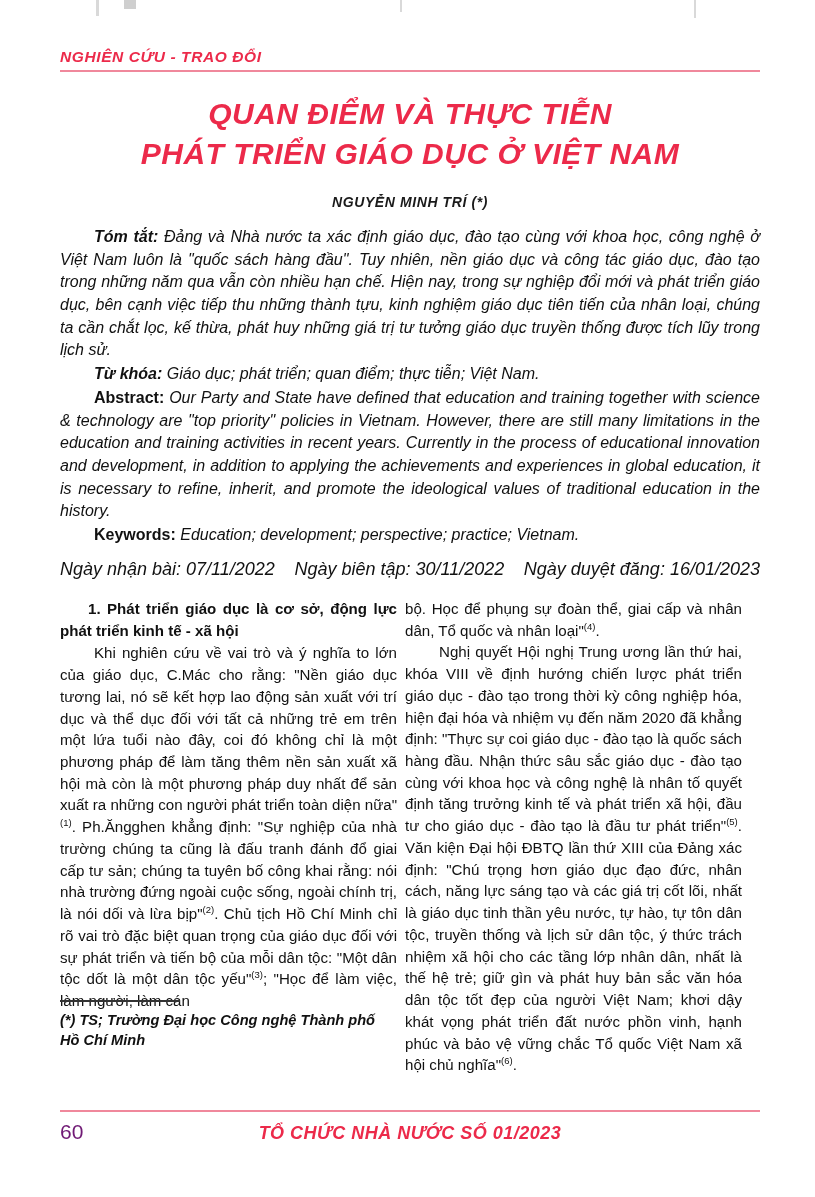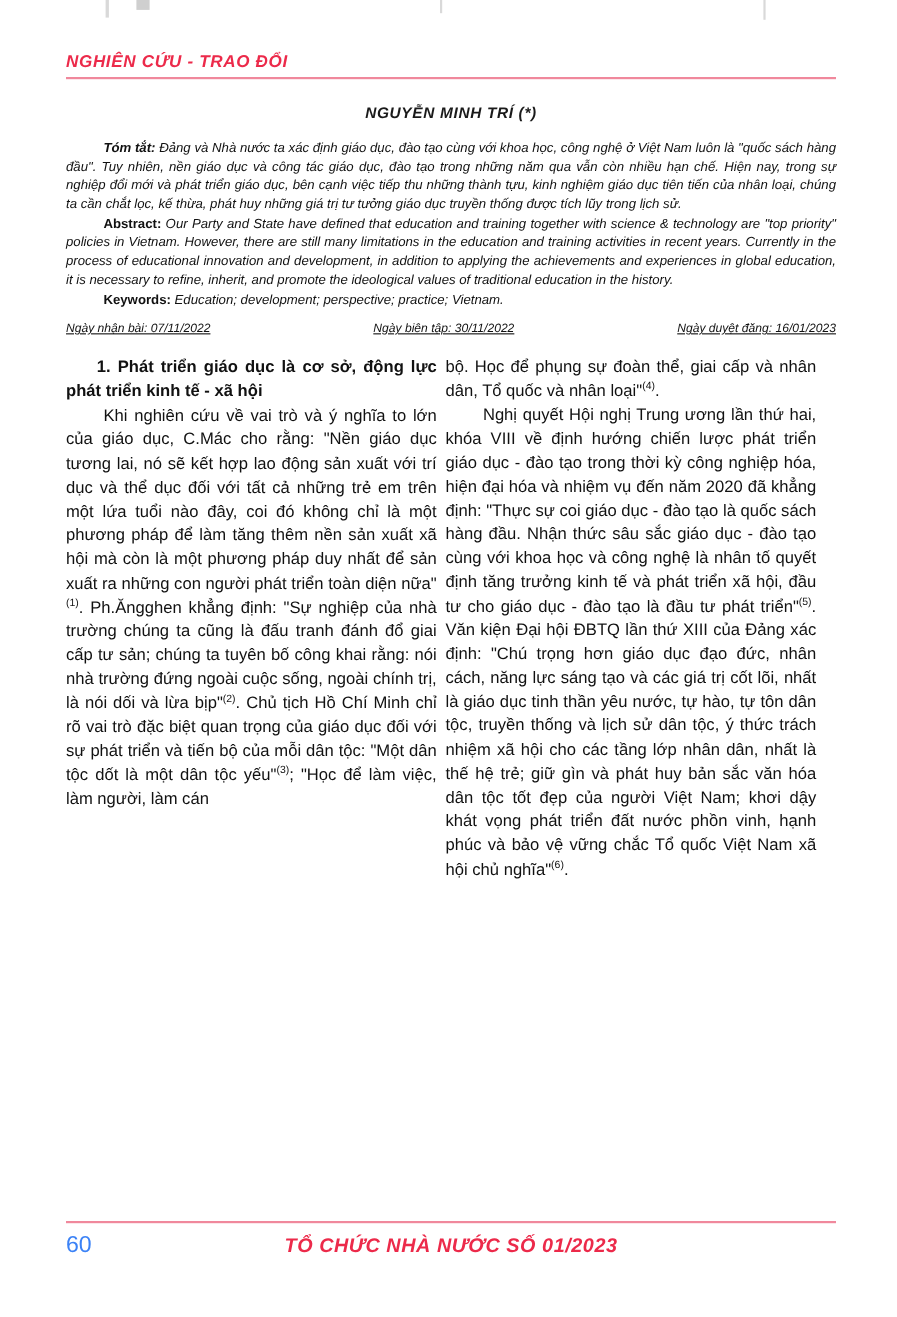--- a/index.html
+++ b/index.html
@@ -65,21 +65,21 @@
     text-align: center;
     font-weight: bold;
     font-style: italic;
     font-size: 14px;
     letter-spacing: 0.6px;
     color: #1a1a1a;
   }
 
   .abstract-block {
     margin-top: 16px;
-    font-size: 12px;
+    font-size: 16px;
     line-height: 1.42;
     text-align: justify;
     font-style: italic;
   }
   .abstract-block p {
     margin: 0 0 1px 0;
   }
   .indent {
     text-indent: 34px;
   }
@@ -87,25 +87,24 @@
     font-weight: bold;
     font-style: italic;
   }
   .lbl-up {
     font-weight: bold;
     font-style: normal;
   }
 
   .dates {
     margin-top: 12px;
-    font-size: 11px;
+    font-size: 18px;
     font-style: italic;
     display: flex;
     justify-content: space-between;
-    text-decoration: underline;
   }
 
   .columns {
     margin-top: 18px;
     display: flex;
     gap: 8px;
     width: 700px;
   }
   .col {
     width: 337px;
@@ -158,21 +157,21 @@
     background: #f0889c;
   }
   .footer-row {
     margin-top: 8px;
     display: flex;
     align-items: baseline;
   }
   .page-num {
     width: 90px;
     font-size: 21px;
-    color: #3b82f6;
+    color: #701a75;
     font-weight: normal;
   }
   .footer-title {
     flex: 1;
     text-align: center;
     color: #ec2a4a;
     font-weight: bold;
     font-style: italic;
     font-size: 18px;
     letter-spacing: 0.5px;
@@ -188,26 +187,29 @@
   <div class="scan-mark mark-b"></div>
   <div class="scan-mark mark-c"></div>
   <div class="scan-mark mark-d"></div>
 
   <div class="content">
 
     <div class="kicker">NGHIÊN CỨU - TRAO ĐỔI</div>
     <div class="kicker-rule"></div>
 
     <div class="title">
+      <div>QUAN ĐIỂM VÀ THỰC TIỄN</div>
+      <div>PHÁT TRIỂN GIÁO DỤC Ở VIỆT NAM</div>
     </div>
 
     <div class="author">NGUYỄN MINH TRÍ (*)</div>
 
     <div class="abstract-block">
       <p class="indent"><span class="lbl">Tóm tắt:</span><span> Đảng và Nhà nước ta xác định giáo dục, đào tạo cùng với khoa học, công nghệ ở Việt Nam luôn là "quốc sách hàng đầu". Tuy nhiên, nền giáo dục và công tác giáo dục, đào tạo trong những năm qua vẫn còn nhiều hạn chế. Hiện nay, trong sự nghiệp đổi mới và phát triển giáo dục, bên cạnh việc tiếp thu những thành tựu, kinh nghiệm giáo dục tiên tiến của nhân loại, chúng ta cần chắt lọc, kế thừa, phát huy những giá trị tư tưởng giáo dục truyền thống được tích lũy trong lịch sử.</span></p>
+      <p class="indent"><span class="lbl">Từ khóa:</span><span> Giáo dục; phát triển; quan điểm; thực tiễn; Việt Nam.</span></p>
       <p class="indent"><span class="lbl-up">Abstract:</span><span> Our Party and State have defined that education and training together with science &amp; technology are "top priority" policies in Vietnam. However, there are still many limitations in the education and training activities in recent years. Currently in the process of educational innovation and development, in addition to applying the achievements and experiences in global education, it is necessary to refine, inherit, and promote the ideological values of traditional education in the history.</span></p>
       <p class="indent"><span class="lbl-up">Keywords:</span><span> Education; development; perspective; practice; Vietnam.</span></p>
     </div>
 
     <div class="dates">
       <span>Ngày nhận bài: 07/11/2022</span>
       <span>Ngày biên tập: 30/11/2022</span>
       <span>Ngày duyệt đăng: 16/01/2023</span>
     </div>
 
@@ -215,20 +217,24 @@
       <div class="col">
         <p class="sec-head">1. Phát triển giáo dục là cơ sở, động lực phát triển kinh tế - xã hội</p>
         <p class="indent"><span>Khi nghiên cứu về vai trò và ý nghĩa to lớn của giáo dục, C.Mác cho rằng: "Nền giáo dục tương lai, nó sẽ kết hợp lao động sản xuất với trí dục và thể dục đối với tất cả những trẻ em trên một lứa tuổi nào đây, coi đó không chỉ là một phương pháp để làm tăng thêm nền sản xuất xã hội mà còn là một phương pháp duy nhất để sản xuất ra những con người phát triển toàn diện nữa"</span><sup>(1)</sup><span>. Ph.Ăngghen khẳng định: "Sự nghiệp của nhà trường chúng ta cũng là đấu tranh đánh đổ giai cấp tư sản; chúng ta tuyên bố công khai rằng: nói nhà trường đứng ngoài cuộc sống, ngoài chính trị, là nói dối và lừa bịp"</span><sup>(2)</sup><span>. Chủ tịch Hồ Chí Minh chỉ rõ vai trò đặc biệt quan trọng của giáo dục đối với sự phát triển và tiến bộ của mỗi dân tộc: "Một dân tộc dốt là một dân tộc yếu"</span><sup>(3)</sup><span>; "Học để làm việc, làm người, làm cán</span></p>
       </div>
       <div class="col">
         <p><span>bộ. Học để phụng sự đoàn thể, giai cấp và nhân dân, Tổ quốc và nhân loại"</span><sup>(4)</sup><span>.</span></p>
         <p class="indent"><span>Nghị quyết Hội nghị Trung ương lần thứ hai, khóa VIII về định hướng chiến lược phát triển giáo dục - đào tạo trong thời kỳ công nghiệp hóa, hiện đại hóa và nhiệm vụ đến năm 2020 đã khẳng định: "Thực sự coi giáo dục - đào tạo là quốc sách hàng đầu. Nhận thức sâu sắc giáo dục - đào tạo cùng với khoa học và công nghệ là nhân tố quyết định tăng trưởng kinh tế và phát triển xã hội, đầu tư cho giáo dục - đào tạo là đầu tư phát triển"</span><sup>(5)</sup><span>. Văn kiện Đại hội ĐBTQ lần thứ XIII của Đảng xác định: "Chú trọng hơn giáo dục đạo đức, nhân cách, năng lực sáng tạo và các giá trị cốt lõi, nhất là giáo dục tinh thần yêu nước, tự hào, tự tôn dân tộc, truyền thống và lịch sử dân tộc, ý thức trách nhiệm xã hội cho các tầng lớp nhân dân, nhất là thế hệ trẻ; giữ gìn và phát huy bản sắc văn hóa dân tộc tốt đẹp của người Việt Nam; khơi dậy khát vọng phát triển đất nước phồn vinh, hạnh phúc và bảo vệ vững chắc Tổ quốc Việt Nam xã hội chủ nghĩa"</span><sup>(6)</sup><span>.</span></p>
       </div>
     </div>
 
+    <div class="footnote-wrap">
+      <div class="footnote-rule"></div>
+      <div class="footnote">(*) TS; Trường Đại học Công nghệ Thành phố Hồ Chí Minh</div>
+    </div>
 
     <div class="footer">
       <div class="footer-rule"></div>
       <div class="footer-row">
         <div class="page-num">60</div>
         <div class="footer-title">TỔ CHỨC NHÀ NƯỚC SỐ 01/2023</div>
       </div>
     </div>
 
   </div>

